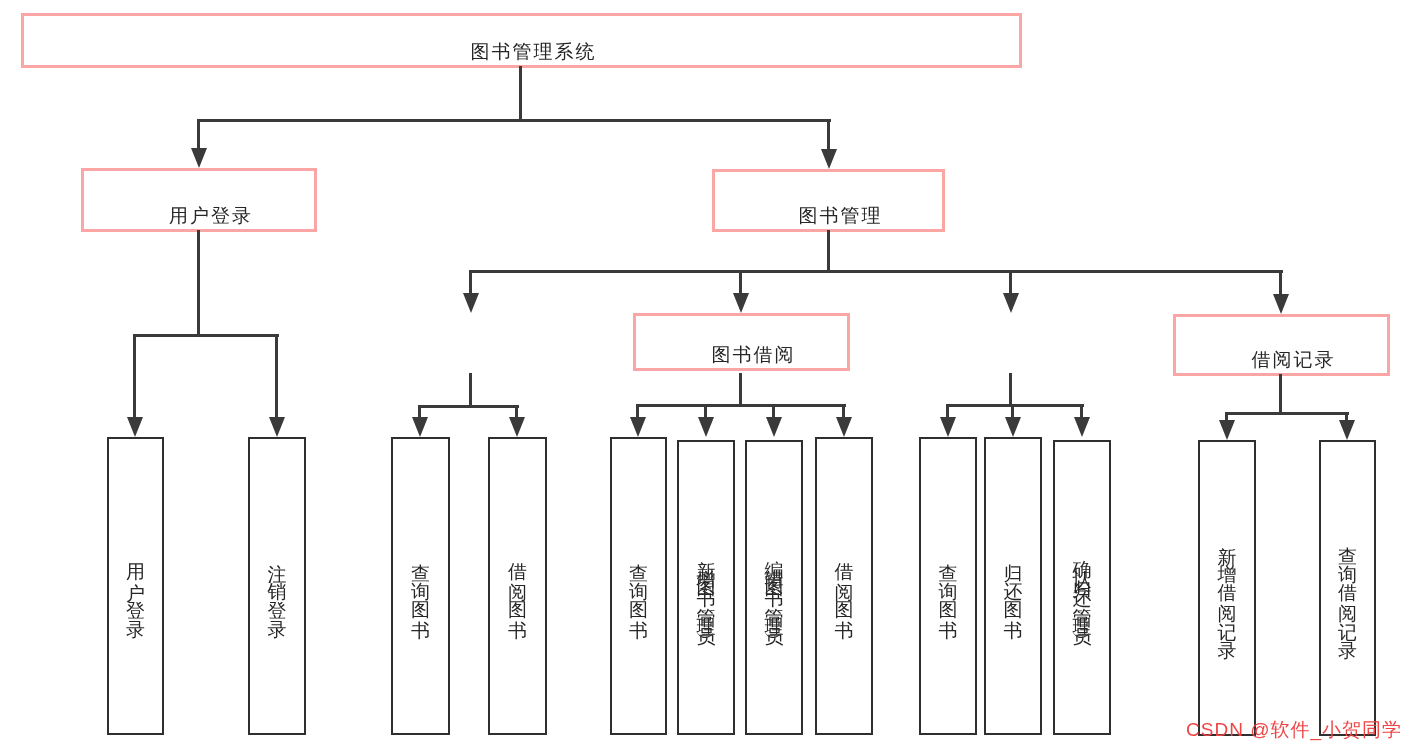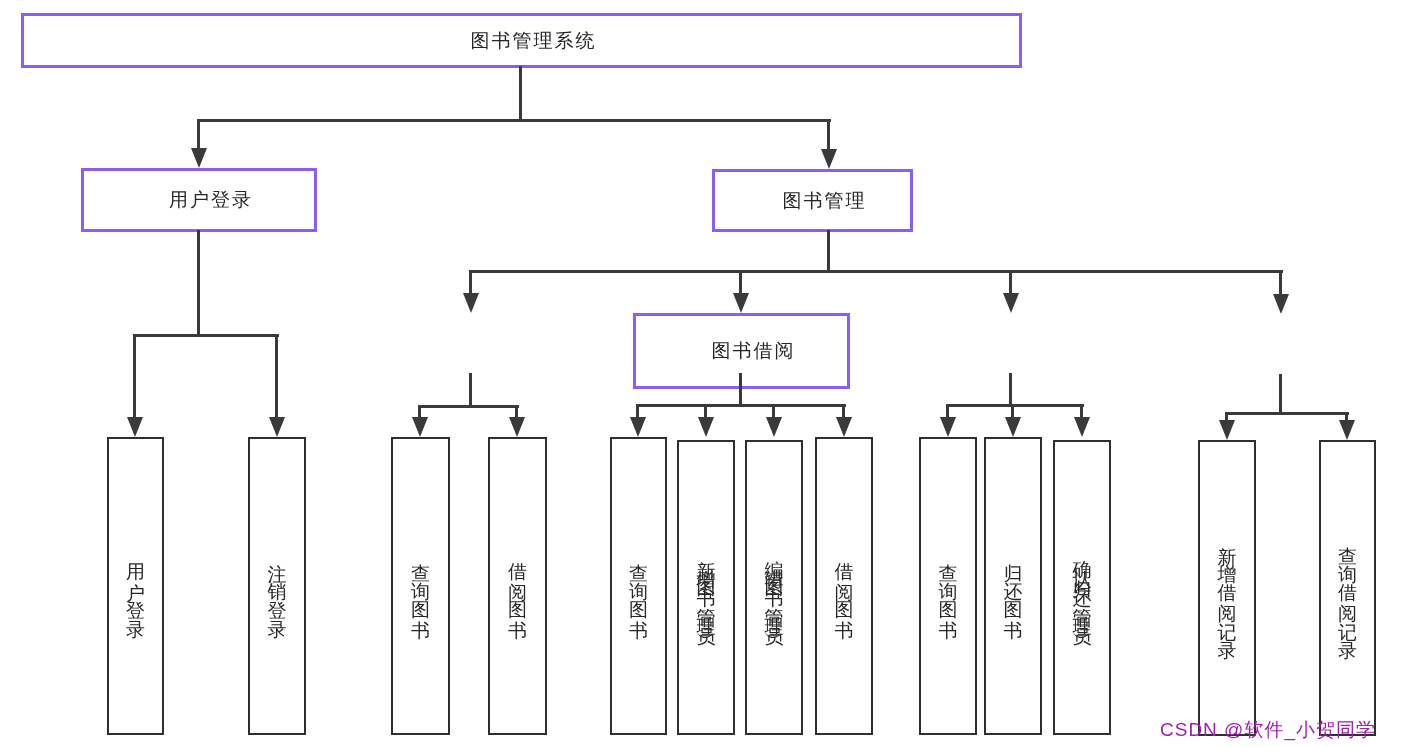--- a/index.html
+++ b/index.html
@@ -1,41 +1,41 @@
 <!DOCTYPE html>
 <html><head>
 <meta charset="utf-8">
 <style>
   html,body{margin:0;padding:0;background:#ffffff;}
   .canvas{
     position:relative;width:1405px;height:747px;background:#ffffff;
     font-family:"Liberation Sans","DejaVu Sans",sans-serif;overflow:hidden;
   }
   .hbox{
-    position:absolute;box-sizing:border-box;border:3px solid #8b5cf6;background:#ffffff;
-    display:flex;align-items:center;justify-content:center;
+    position:absolute;box-sizing:border-box;border:3px solid #fca5a5;background:#ffffff;
+    display:flex;align-items:flex-end;justify-content:center;
     font-size:19px;color:#262626;letter-spacing:2px;padding-left:24px;
   }
   .vbox{
     position:absolute;box-sizing:border-box;border:2.5px solid #2f2f2f;background:#ffffff;
     display:flex;align-items:center;justify-content:center;
     writing-mode:vertical-rl;text-orientation:mixed;
     font-size:19px;color:#262626;letter-spacing:1em;
   }
   .vbox.long{letter-spacing:0.5em;}
   .vline{position:absolute;width:3px;background:#3a3a3a;}
   .hline{position:absolute;height:3px;background:#3a3a3a;}
   .arrow{
     position:absolute;width:0;height:0;
     border-left:8px solid transparent;border-right:8px solid transparent;
     border-top:20px solid #3a3a3a;
   }
   .watermark{
-    position:absolute;left:1160px;top:717px;width:242px;
-    font-size:19px;color:#a21caf;letter-spacing:1px;white-space:nowrap;
+    position:absolute;left:1160px;top:717px;width:242px;text-align:right;
+    font-size:19px;color:#ef4444;letter-spacing:1px;white-space:nowrap;
   }
 </style>
 </head>
 <body>
 
 <div class="canvas">
 
   <div class="hbox" style="left:21px;top:13px;width:1001px;height:55px;">
     <span>图书管理系统</span>
   </div>
@@ -43,21 +43,21 @@
   <div class="vline" style="left:519px;top:66px;height:56px;"></div>
   <div class="hline" style="left:197px;top:119px;width:634px;"></div>
   <div class="vline" style="left:197px;top:119px;height:32px;"></div>
   <div class="arrow" style="left:191px;top:148px;"></div>
   <div class="vline" style="left:827px;top:119px;height:32px;"></div>
   <div class="arrow" style="left:821px;top:149px;"></div>
 
   <div class="hbox" style="left:81px;top:168px;width:236px;height:64px;">
     <span>用户登录</span>
   </div>
-  <div class="hbox" style="left:712px;top:169px;width:201px;height:63px;font-family:Liberation Serif, serif;">
+  <div class="hbox" style="left:712px;top:169px;width:233px;height:63px;font-family:Liberation Serif, serif;">
     <span>图书管理</span>
   </div>
 
   <div class="vline" style="left:197px;top:230px;height:107px;"></div>
   <div class="hline" style="left:133px;top:334px;width:146px;"></div>
   <div class="vline" style="left:133px;top:334px;height:85px;"></div>
   <div class="arrow" style="left:127px;top:417px;"></div>
   <div class="vline" style="left:275px;top:334px;height:85px;"></div>
   <div class="arrow" style="left:269px;top:417px;"></div>
 
@@ -65,22 +65,25 @@
   <div class="hline" style="left:469px;top:270px;width:814px;"></div>
   <div class="vline" style="left:469px;top:270px;height:25px;"></div>
   <div class="arrow" style="left:463px;top:293px;"></div>
   <div class="vline" style="left:739px;top:270px;height:25px;"></div>
   <div class="arrow" style="left:733px;top:293px;"></div>
   <div class="vline" style="left:1009px;top:270px;height:25px;"></div>
   <div class="arrow" style="left:1003px;top:293px;"></div>
   <div class="vline" style="left:1279px;top:270px;height:26px;"></div>
   <div class="arrow" style="left:1273px;top:294px;"></div>
 
-  <div class="hbox" style="left:633px;top:313px;width:217px;height:76px;">
+  <div class="hbox" style="left:633px;top:313px;width:217px;height:58px;">
     <span>图书借阅</span>
+  </div>
+  <div class="hbox" style="left:1173px;top:314px;width:217px;height:62px;">
+    <span>借阅记录</span>
   </div>
 
   <div class="vline" style="left:469px;top:373px;height:35px;"></div>
   <div class="hline" style="left:418px;top:405px;width:101px;"></div>
   <div class="vline" style="left:418px;top:405px;height:14px;"></div>
   <div class="arrow" style="left:412px;top:417px;"></div>
   <div class="vline" style="left:515px;top:405px;height:14px;"></div>
   <div class="arrow" style="left:509px;top:417px;"></div>
 
   <div class="vline" style="left:739px;top:373px;height:34px;"></div>

